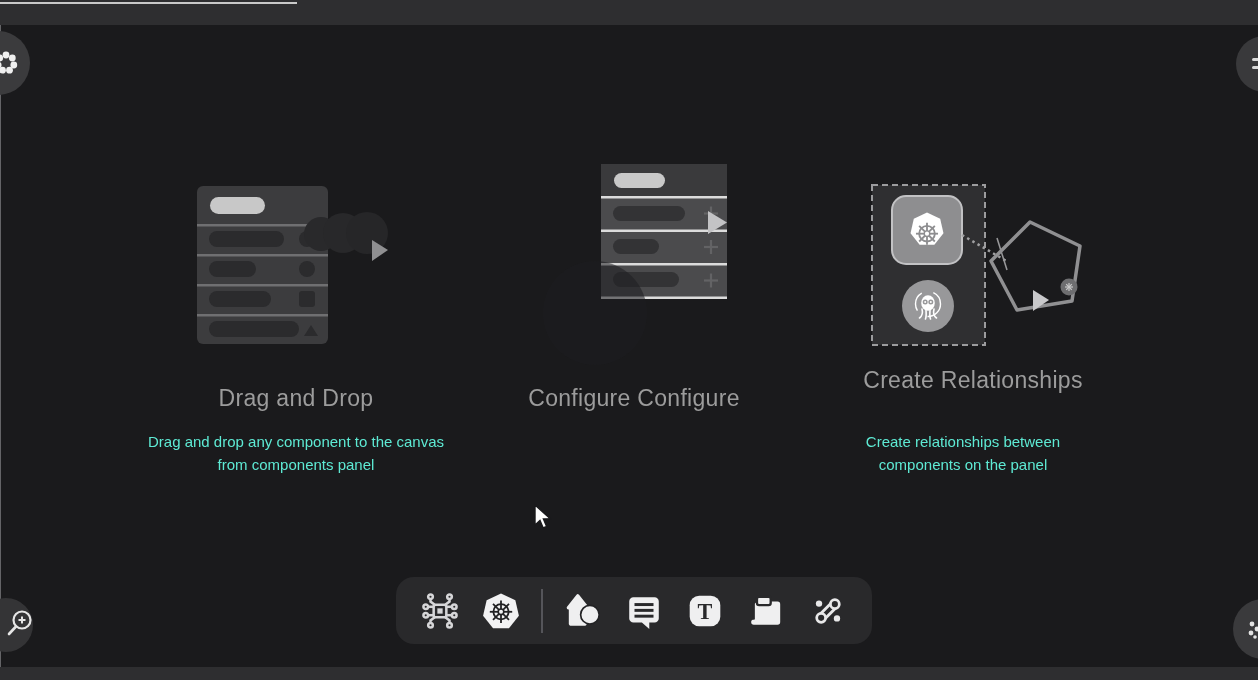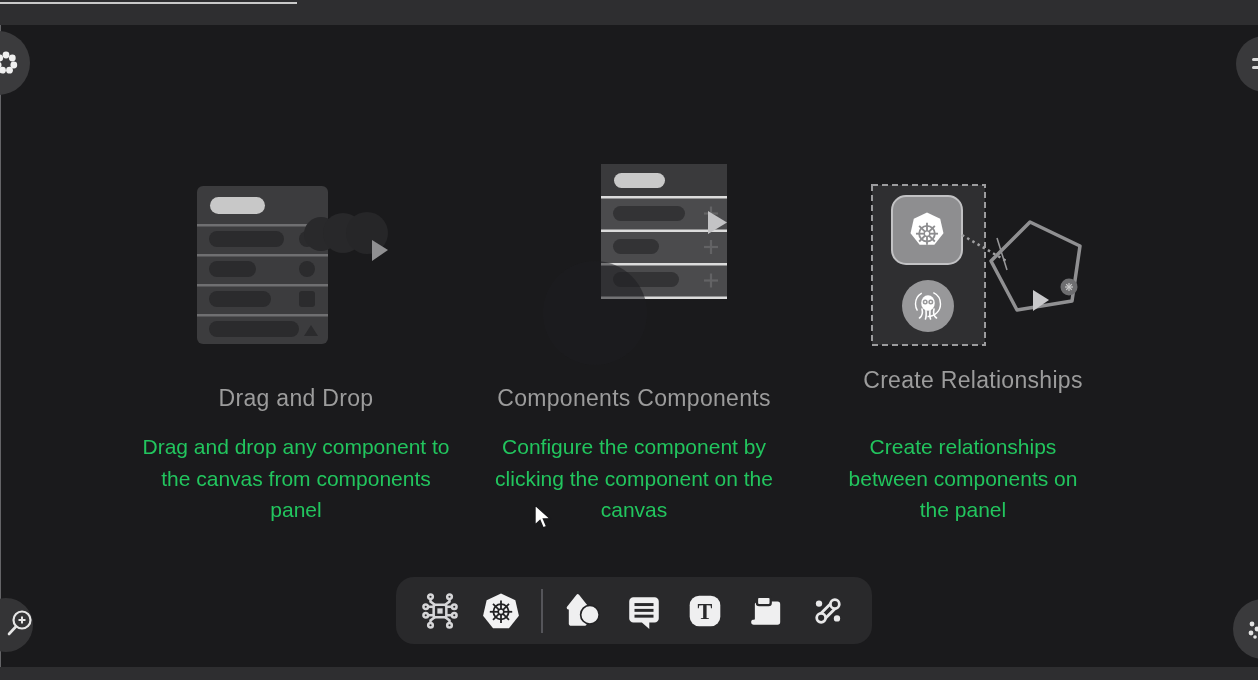--- a/index.html
+++ b/index.html
@@ -21,21 +21,21 @@
   .fab-br { left:1233px; top:599px; width:60px; height:60px; background:#3a3a3c; }
   .fab svg { position:absolute; }
 
   
   .feature-title {
     position:absolute; width:360px; text-align:center;
     font-size:23px; font-weight:500; color:#9c9c9c; letter-spacing:.3px;
   }
   .feature-desc {
     position:absolute; width:320px; text-align:center;
-    font-size:21px; color:#22c55e; line-height:1.5;
+    font-size:15px; color:#5eead4; line-height:1.5;
   }
   .ill { position:absolute; }
 
   
   .dock {
     position:absolute; left:396px; top:577px; width:476px; height:67px;
     background:#29292b; border-radius:18px;
     display:flex; align-items:center; justify-content:space-between;
     padding:0 22px;
   }
@@ -137,22 +137,21 @@
         <line x1="207" y1="103" x2="207" y2="111"></line>
       <line x1="204.2" y1="104.2" x2="209.8" y2="109.8"></line>
         <line x1="209.8" y1="104.2" x2="204.2" y2="109.8"></line>
     </g>
     <polygon points="171,110 171,131 187,120" fill="#c9c9cb"></polygon>
   </svg>
 
   <div class="feature-title" style="left:116px; top:385px;">Drag and Drop</div>
   <div class="feature-desc" style="left:136px; top:431px;">Drag and drop any component to the canvas from components panel</div>
 
-  <div class="feature-title" style="left:454px; top:385px;">Components Components</div>
-  <div class="feature-desc" style="left:474px; top:431px;">Configure the component by clicking the component on the canvas</div>
+  <div class="feature-title" style="left:454px; top:385px;">Configure Configure</div>
 
   <div class="feature-title" style="left:793px; top:367px;">Create Relationships</div>
   <div class="feature-desc" style="left:843px; top:431px; width:240px;">Create relationships between components on the panel</div>
 
   <div class="dock">
     <div class="dock-item">
       <svg width="38" height="38" viewBox="0 0 36 36">
         <g stroke="#d6d6d8" stroke-width="2.4" fill="none">
           <rect x="12" y="12" width="12" height="12" rx="2"></rect>
           <line x1="6.5" y1="14" x2="12" y2="14"></line>

